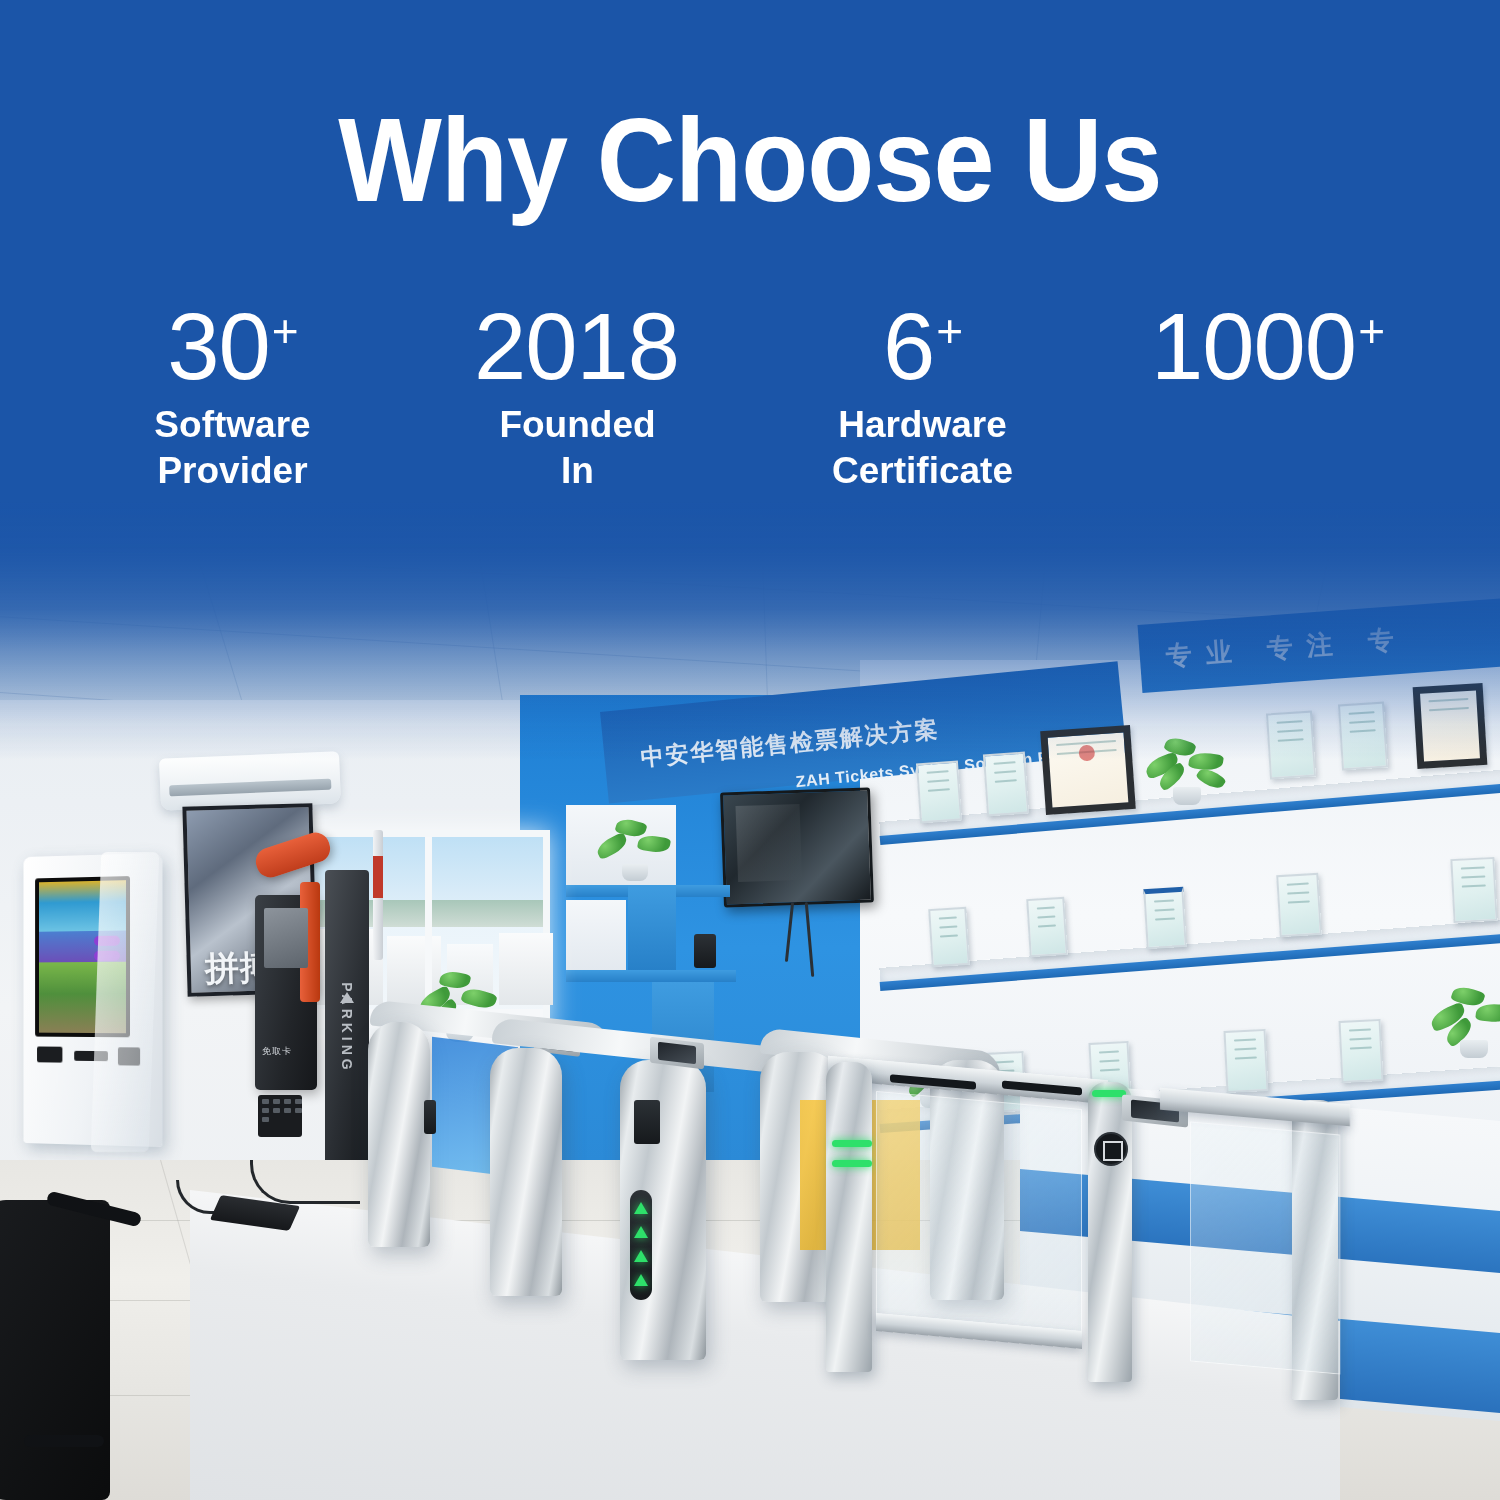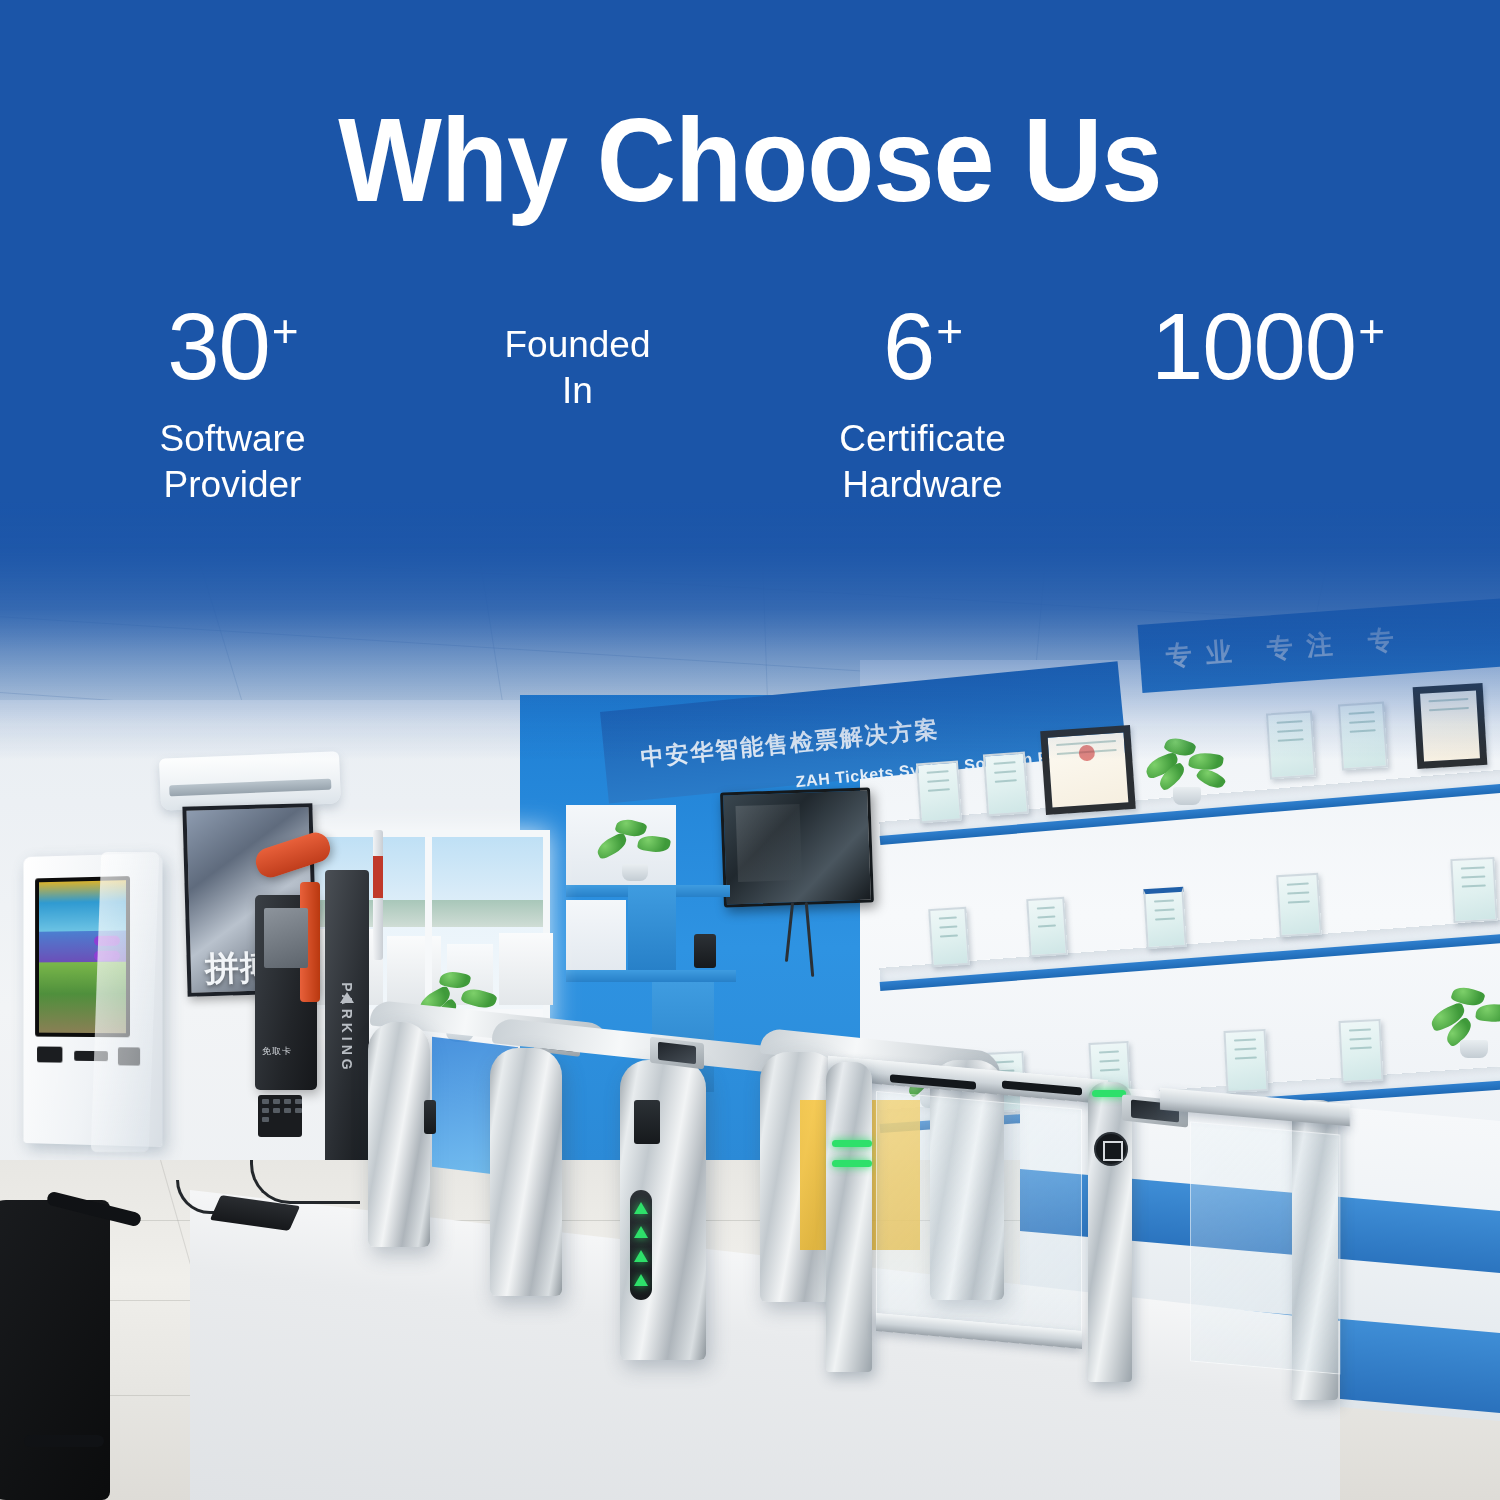--- a/index.html
+++ b/index.html
@@ -226,21 +226,21 @@
   .title{position:absolute;left:0;top:92px;width:1500px;text-align:center;
     color:#fff;font-size:118px;font-weight:700;letter-spacing:-1px;
     font-family:"Liberation Sans","DejaVu Sans",sans-serif;
     transform:scaleX(.93);}
   .stats{position:absolute;left:60px;top:300px;width:1380px;display:flex;}
   .stat{flex:1;text-align:center;color:#fff;}
   .stat .num{font-size:94px;font-weight:300;line-height:1;letter-spacing:-1px;
     white-space:nowrap;}
   .stat .num sup{font-size:46px;font-weight:300;vertical-align:super;line-height:0;
     margin-left:2px;}
-  .stat .lbl{margin-top:22px;font-size:37px;font-weight:400;line-height:1.24;}
+  .stat .lbl{margin-top:8px;font-size:37px;font-weight:700;line-height:1.24;}
 </style>
 </head>
 <body>
 
 <div class="stage">
 
   <div class="photo">
     <div class="photo-inner">
 
       <div class="ceiling">
@@ -534,31 +534,32 @@
 
       <div class="stat">
         <div class="num"><span>30</span><sup>+</sup></div>
         <div class="lbl">
           <div>Software</div>
           <div>Provider</div>
         </div>
       </div>
 
       <div class="stat">
+        <div class="num"><span>2018</span><sup></sup></div>
         <div class="lbl">
           <div>Founded</div>
           <div>In</div>
         </div>
       </div>
 
       <div class="stat">
         <div class="num"><span>6</span><sup>+</sup></div>
         <div class="lbl">
+          <div>Hardware</div>
           <div>Certificate</div>
-          <div>Hardware</div>
         </div>
       </div>
 
       <div class="stat">
         <div class="num"><span>1000</span><sup>+</sup></div>
       </div>
 
     </div>
   </div>
 

